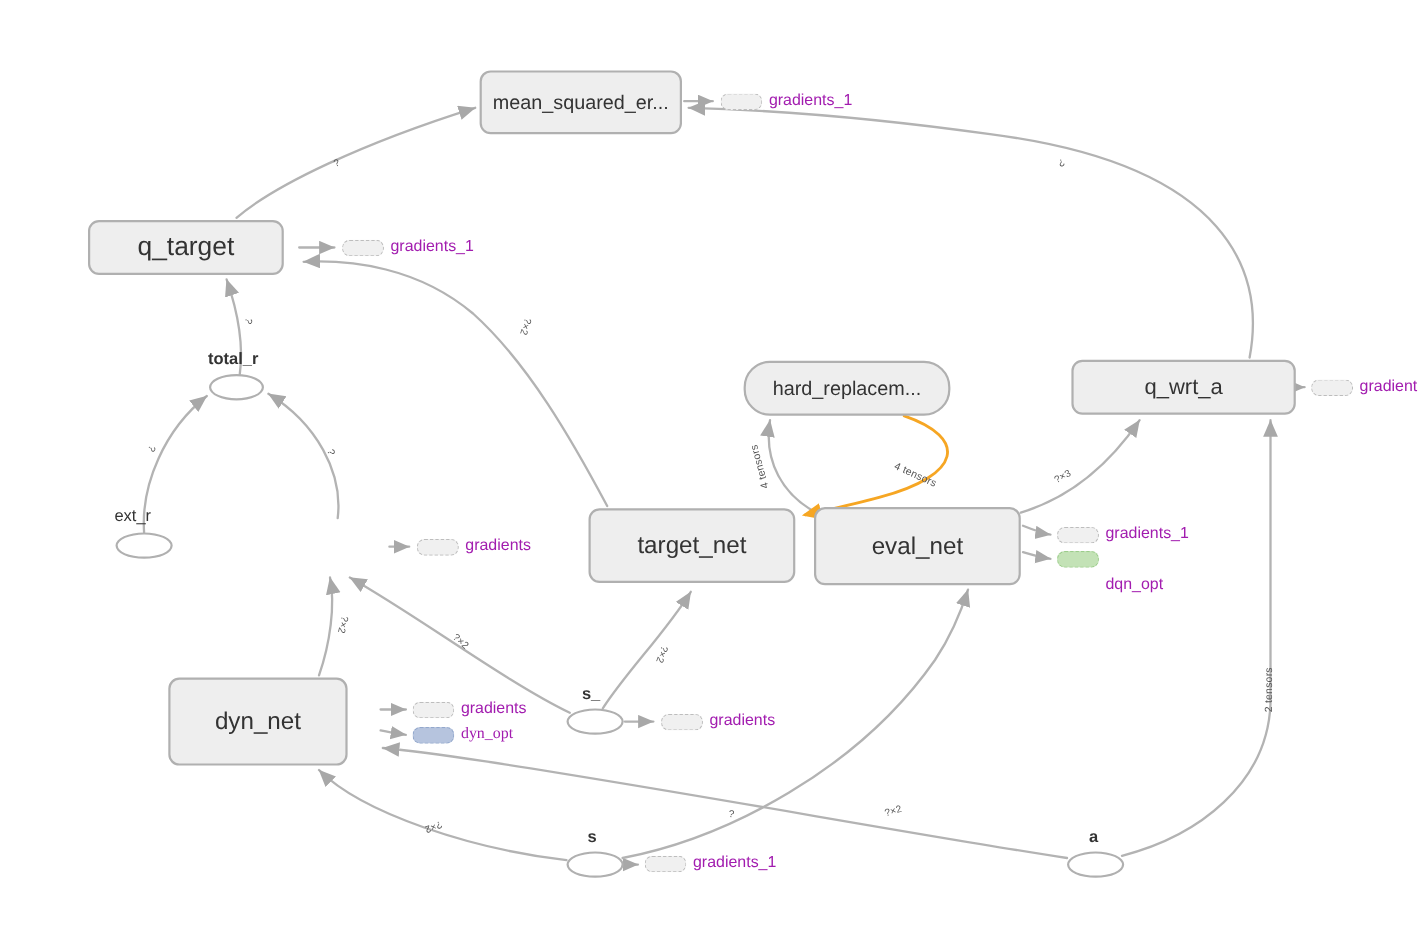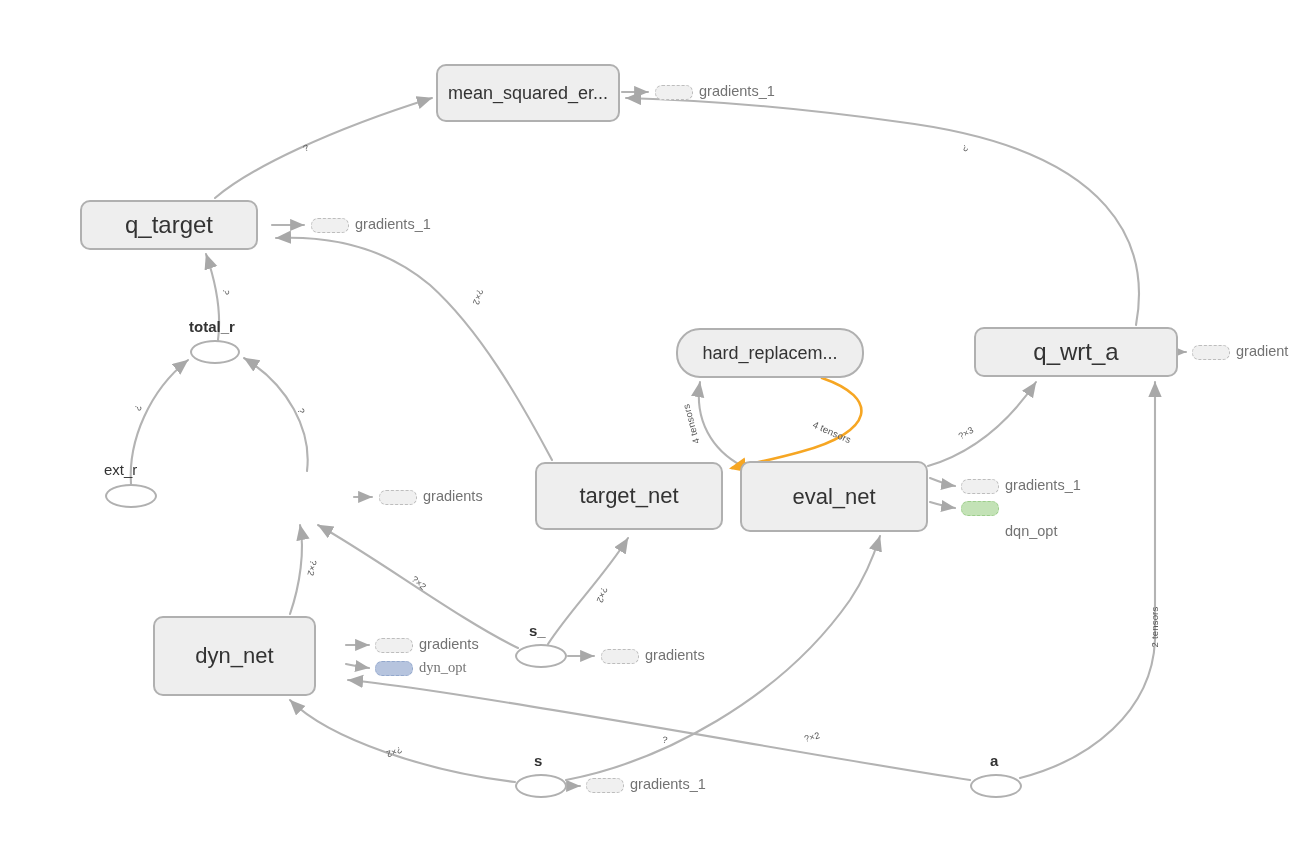--- a/index.html
+++ b/index.html
@@ -55,21 +55,21 @@
     width:38px;height:15px;
     border:1.5px dashed #bdbdbd;
     border-radius:7px;
     background:#f0f0f0;
   }
   .chip.green{background:#c3e2b6;border-color:#9ccd8b;}
   .chip.blue{background:#b6c4de;border-color:#93a8cc;}
   .chip-label{
     position:absolute;
     font-size:14.5px;
-    color:#737373;
+    color:#a21caf;
     white-space:nowrap;
     user-select:none;
   }
 
   
   .edge-label{
     position:absolute;
     font-size:9px;
     color:#555;
     white-space:nowrap;
@@ -162,21 +162,21 @@
   </div>
 
   <div class="node-box" id="node-q_target" style="left: 80px; top: 200px; width: 178px; height: 50px; font-size: 24px;">
     <span class="nlabel">q_target</span>
   </div>
 
   <div class="node-box" id="node-hard_replacement" style="left: 676px; top: 328px; width: 188px; height: 50px; font-size: 18px; border-radius: 24px;">
     <span class="nlabel">hard_replacem...</span>
   </div>
 
-  <div class="node-box" id="node-q_wrt_a" style="left: 974px; top: 327px; width: 204px; height: 50px; font-size: 24px;">
+  <div class="node-box" id="node-q_wrt_a" style="left: 974px; top: 327px; width: 204px; height: 50px; font-size: 20px;">
     <span class="nlabel">q_wrt_a</span>
   </div>
 
 
   <div class="node-box" id="node-target_net" style="left: 535px; top: 462px; width: 188px; height: 68px; font-size: 22px;">
     <span class="nlabel">target_net</span>
   </div>
 
   <div class="node-box" id="node-eval_net" style="left: 740px; top: 461px; width: 188px; height: 71px; font-size: 22px;">
     <span class="nlabel">eval_net</span>

